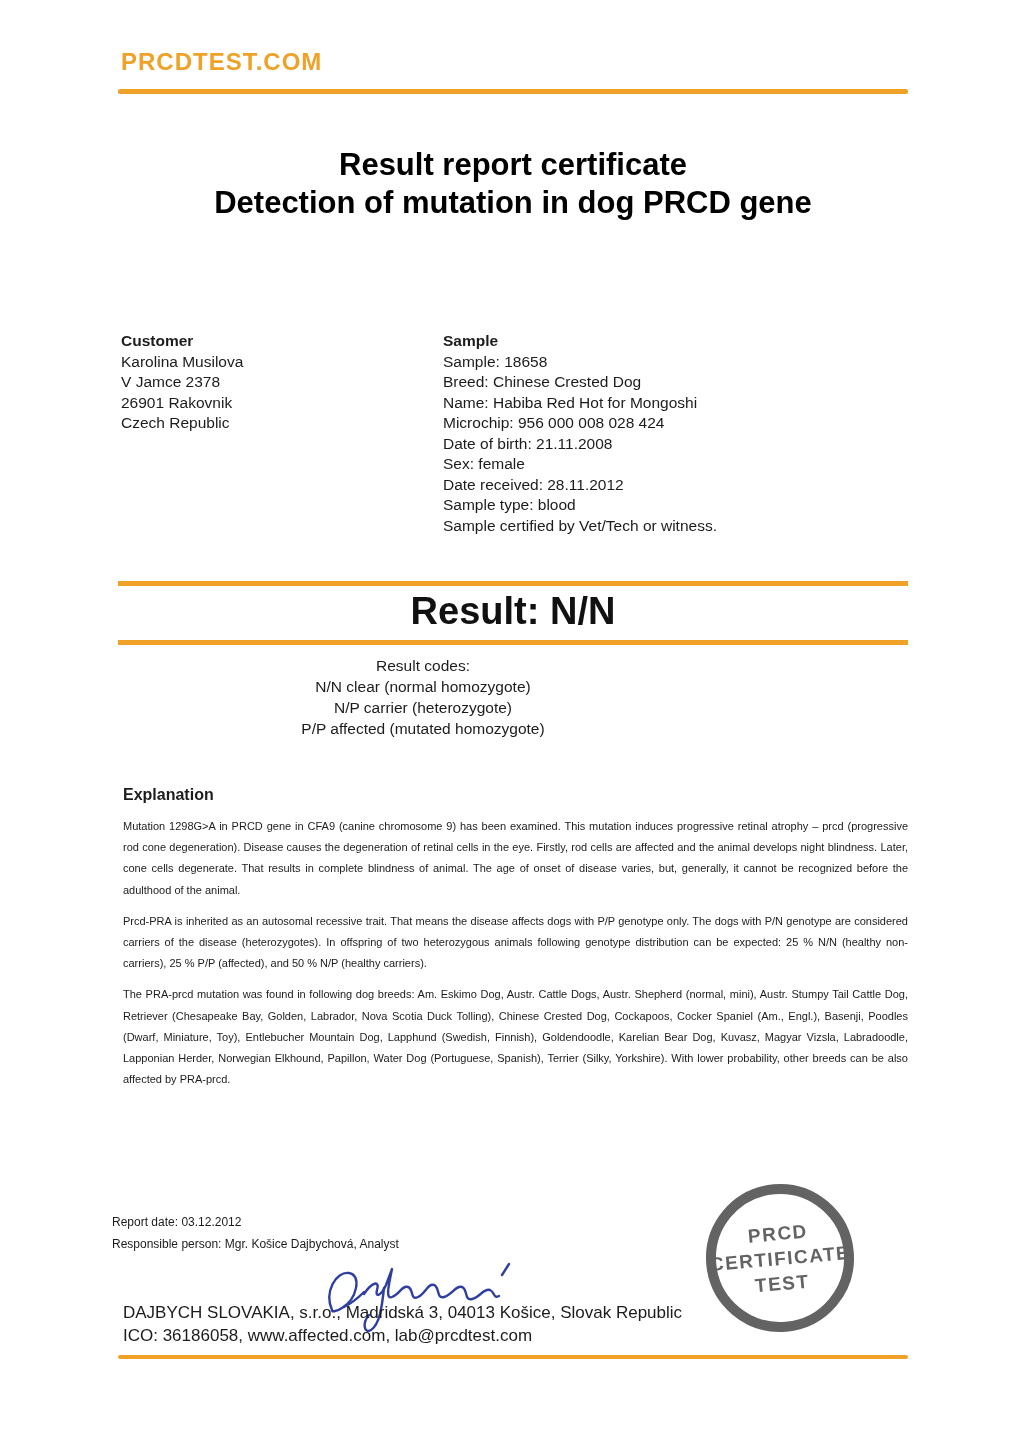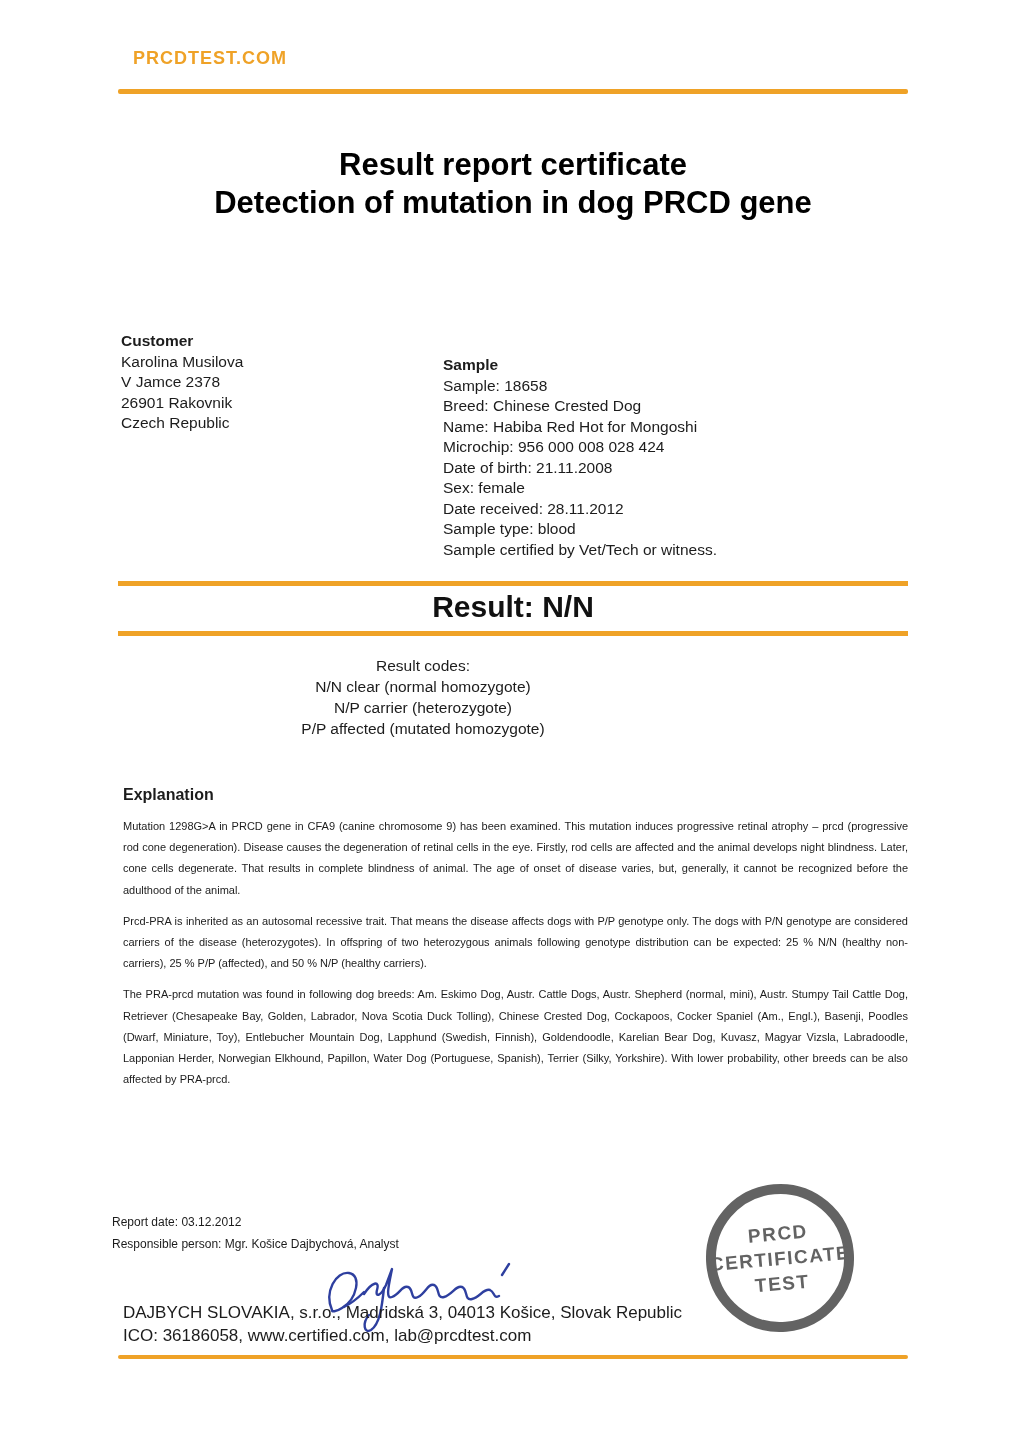--- a/index.html
+++ b/index.html
@@ -7,48 +7,48 @@
   body {
     width: 1024px; height: 1448px;
     font-family: "Liberation Sans", sans-serif;
     color: #1c1c1c;
     position: relative;
     overflow: hidden;
   }
   .page { position: absolute; inset: 0; background: #ffffff; }
 
   .logo {
-    position: absolute; left: 133px; top: 48px;
-    font-size: 18px; font-weight: 800; letter-spacing: 1px;
+    position: absolute; left: 121px; top: 48px;
+    font-size: 24px; font-weight: 800; letter-spacing: 1px;
     color: var(--accent);
   }
   .rule {
     position: absolute; left: 118px; width: 790px; height: 5px;
     background: var(--accent); border-radius: 2px;
   }
   .rule-header { top: 89px; }
   .rule-bottom { top: 1355px; height: 4px; }
 
   .doc-title {
     position: absolute; left: 118px; top: 146px; width: 790px;
     text-align: center; font-size: 31px; font-weight: bold;
     line-height: 38px; color: #000000;
   }
 
   .col { position: absolute; top: 331px; font-size: 15.5px; line-height: 20.5px; }
   .col .heading { font-weight: bold; }
   .col-customer { left: 121px; width: 300px; }
-  .col-sample { left: 443px; width: 465px; margin-top: 24px; }
+  .col-sample { left: 443px; width: 465px; }
 
   .result-banner {
     position: absolute; left: 118px; top: 581px; width: 790px;
     border-top: 5px solid var(--accent);
     border-bottom: 5px solid var(--accent);
     padding: 4px 0 7px 0;
-    text-align: center; font-size: 30px; font-weight: bold; color: #111;
+    text-align: center; font-size: 38px; font-weight: bold; color: #111;
   }
 
   .result-codes {
     position: absolute; left: 123px; top: 655px; width: 600px;
     font-size: 15.5px; line-height: 21px; text-align: center;
   }
 
   .explanation-heading {
     position: absolute; left: 123px; top: 786px;
     font-size: 16px; font-weight: bold;
@@ -151,21 +151,21 @@
       <path d="M10,52 C2,34 14,13 27,15 C40,17 35,41 20,50 C14,54 9,54 10,52 Z"></path>
       <path d="M22,49 C30,45 36,40 42,34"></path>
       <path d="M42,36 C50,24 58,22 55,32 C53,40 59,38 64,27 L70,11 C67,26 63,42 70,39 C78,36 80,27 86,29 C92,31 88,43 96,39 C104,35 106,25 112,27 C118,29 114,41 122,39 C130,37 134,27 140,29 C146,31 142,43 150,41 C158,39 162,30 168,32 C173,34 171,41 177,38"></path>
       <path d="M62,30 C60,48 58,66 49,72 C42,76 40,65 47,57"></path>
       <path d="M180,17 L187,6"></path>
     </g>
   </svg>
 
   <div class="company-block">
     <div>DAJBYCH SLOVAKIA, s.r.o., Madridská 3, 04013 Košice, Slovak Republic</div>
-    <div>ICO: 36186058, www.certified.com, lab@prcdtest.com</div>
+    <div>ICO: 36186058, www.affected.com, lab@prcdtest.com</div>
   </div>
 
   <div class="stamp">
     <div class="stamp-line">PRCD</div>
     <div class="stamp-line">CERTIFICATE</div>
     <div class="stamp-line">TEST</div>
   </div>
 
   <div class="rule rule-bottom"></div>
 

